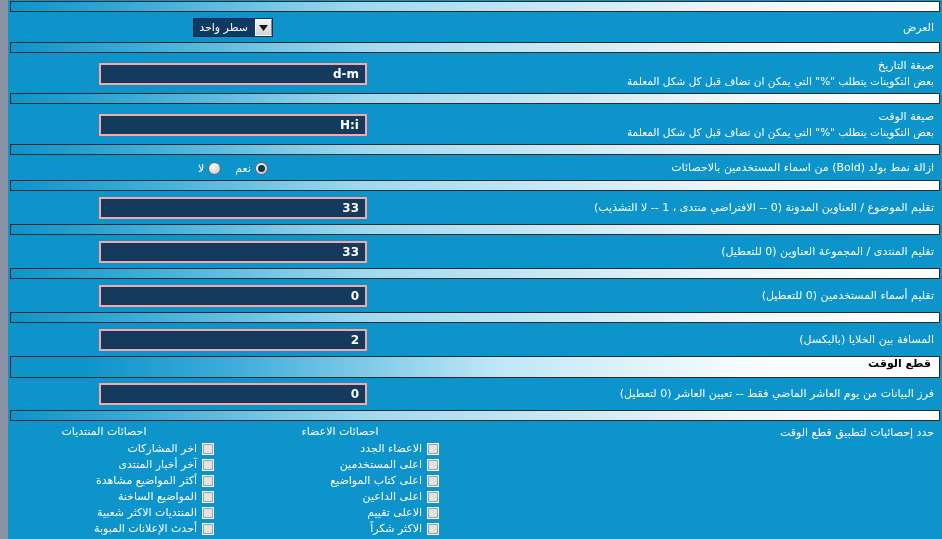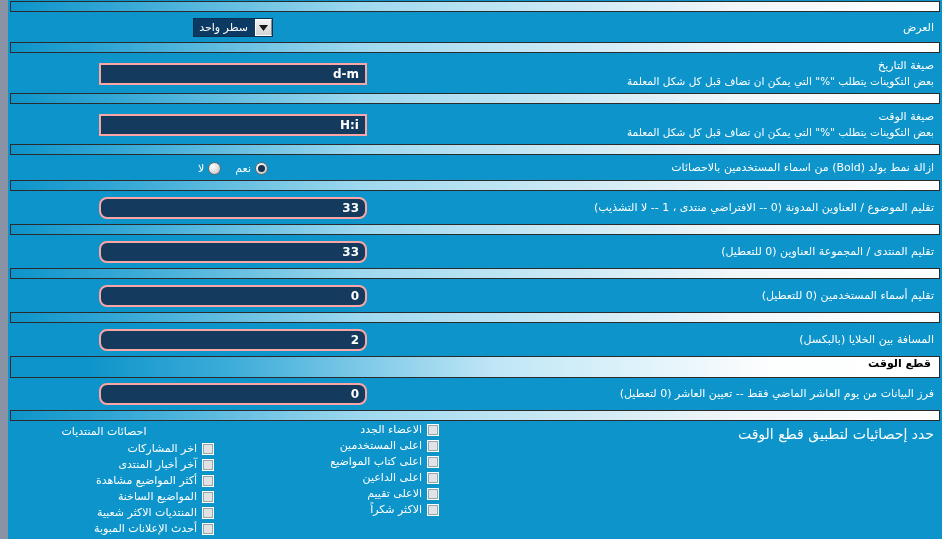--- a/index.html
+++ b/index.html
@@ -119,21 +119,21 @@
     color: #ffffff;
     font-family: "DejaVu Sans", "Liberation Sans", sans-serif;
     font-size: 12px;
     font-weight: bold;
     text-align: right;
     padding: 0 6px 0 4px;
     box-sizing: border-box;
     outline: none;
     direction: ltr;
   }
-  .text-input.num { text-align: right; border-radius: 8px; }
+  .text-input.num { text-align: right; }
 
   
   .sel-wrap {
     display: inline-flex;
     align-items: stretch;
     height: 19px;
     border: 1px solid #0a2f4f;
     background: #0d3a63;
     box-sizing: border-box;
   }
@@ -196,21 +196,21 @@
     display: flex;
     flex-direction: row;
     align-items: flex-start;
     background: #0d94ca;
   }
   .chk-right-label {
     width: 470px;
     flex: 0 0 auto;
     text-align: right;
     padding: 3px 8px 0 6px;
-    font-size: 14px;
+    font-size: 11px;
     color: #ffffff;
   }
   .chk-cols {
     flex: 1 1 auto;
     display: flex;
     flex-direction: row;
     justify-content: flex-start;
   }
   .chk-col {
     width: 236px;
@@ -395,20 +395,21 @@
 
   <div class="sep">
       <div class="sep-inner"></div>
     </div>
 
   <div class="chk-heading-row">
     <div class="chk-right-label">حدد إحصائيات لتطبيق قطع الوقت</div>
     <div class="chk-cols">
 
       <div class="chk-col col-left">
+        <div class="chk-col-title">احصائات الاعضاء</div>
         <div class="chk-list">
           <div class="chk-item">
             <span class="chk-box"></span>
             <span class="chk-label">الاعضاء الجدد</span>
           </div>
           <div class="chk-item">
             <span class="chk-box"></span>
             <span class="chk-label">اعلى المستخدمين</span>
           </div>
           <div class="chk-item">

